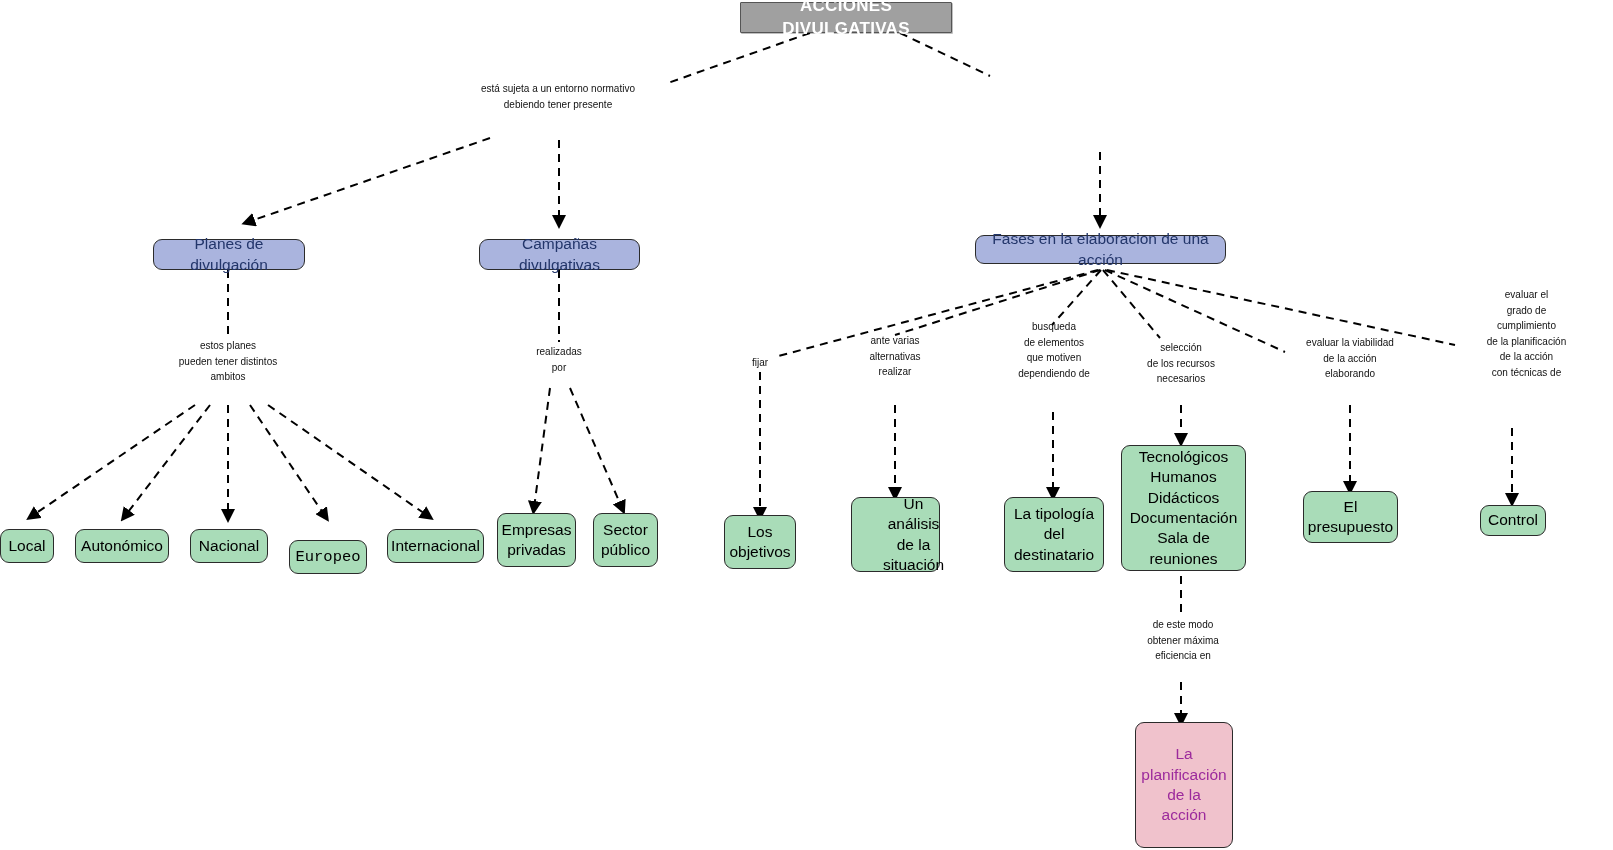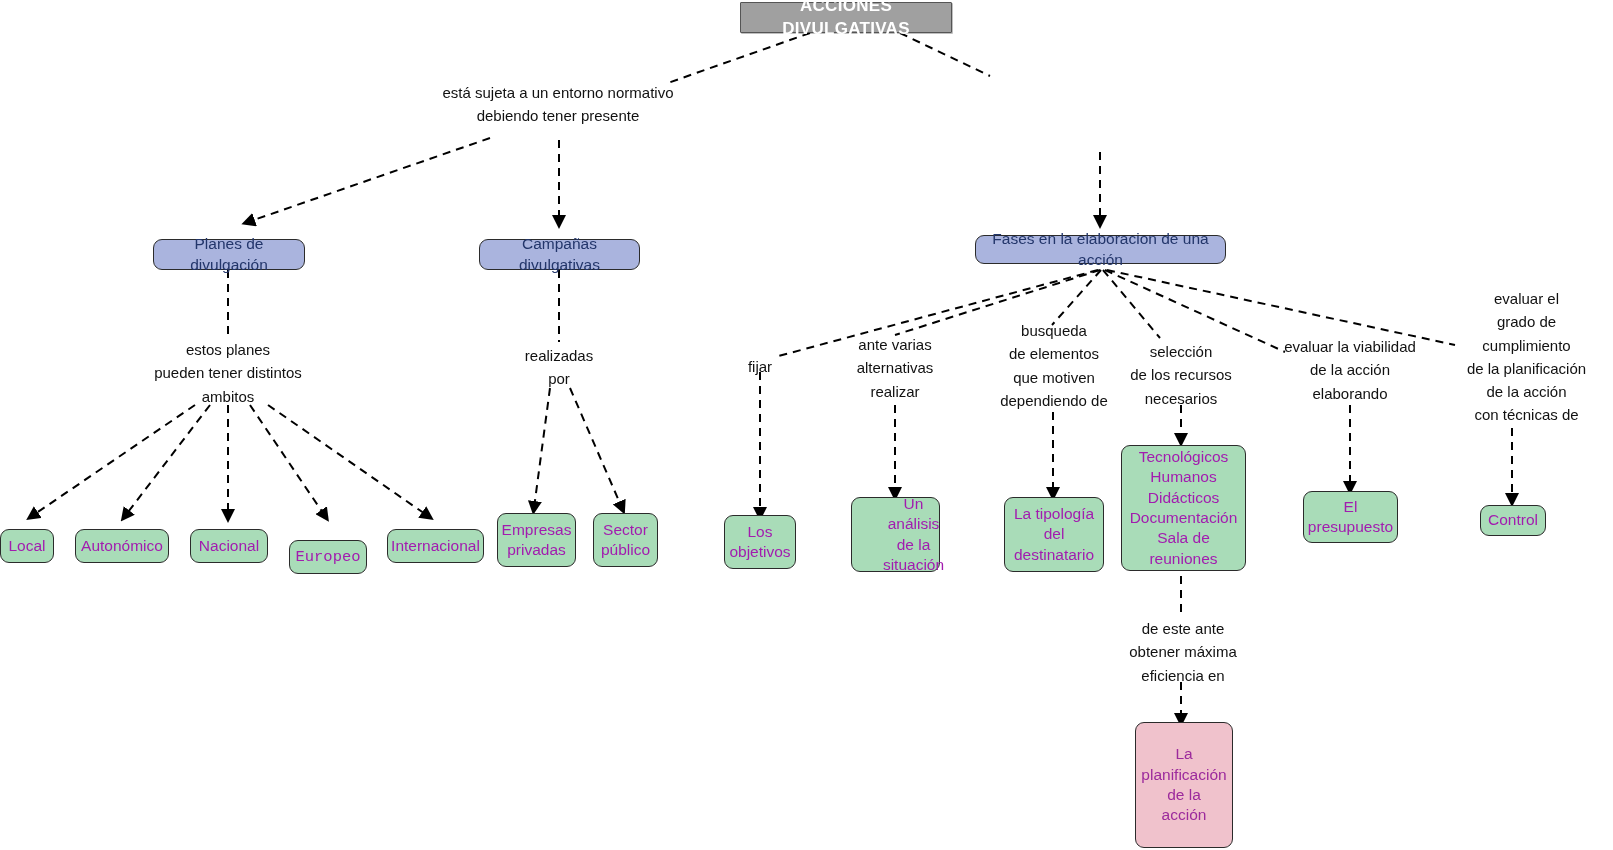--- a/index.html
+++ b/index.html
@@ -49,35 +49,35 @@
   .node-blue {
     background: #aab4de;
     border: 1px solid #2b2b2b;
     color: #23366b;
     font-size: 15.5px;
     border-radius: 9px;
   }
   .node-green {
     background: #a9dcb8;
     border: 1px solid #2b2b2b;
-    color: #a21caf;
+    color: #000000;
     font-size: 15.5px;
     border-radius: 9px;
   }
   .node-pink {
     background: #f0c2cc;
     border: 1px solid #2b2b2b;
     color: #9c2a9c;
     font-size: 15.5px;
     border-radius: 9px;
   }
   .link-label {
     position: absolute;
     color: #111111;
-    font-size: 15px;
+    font-size: 10px;
     line-height: 1.55;
     text-align: center;
     white-space: pre-line;
     z-index: 2;
     background: transparent;
   }
 </style>
 </head>
 <body>
 
@@ -213,17 +213,17 @@
 de la acción
 elaborando</div>
 
   <div class="link-label" style="left:1440px; top:287px; width:173px;">evaluar el
 grado de
 cumplimiento
 de la planificación
 de la acción
 con técnicas de</div>
 
-  <div class="link-label" style="left:1113px; top:617px; width:140px;">de este ante
+  <div class="link-label" style="left:1113px; top:617px; width:140px;">de este modo
 obtener máxima
 eficiencia en</div>
 
 </div>
 
 </body></html>

